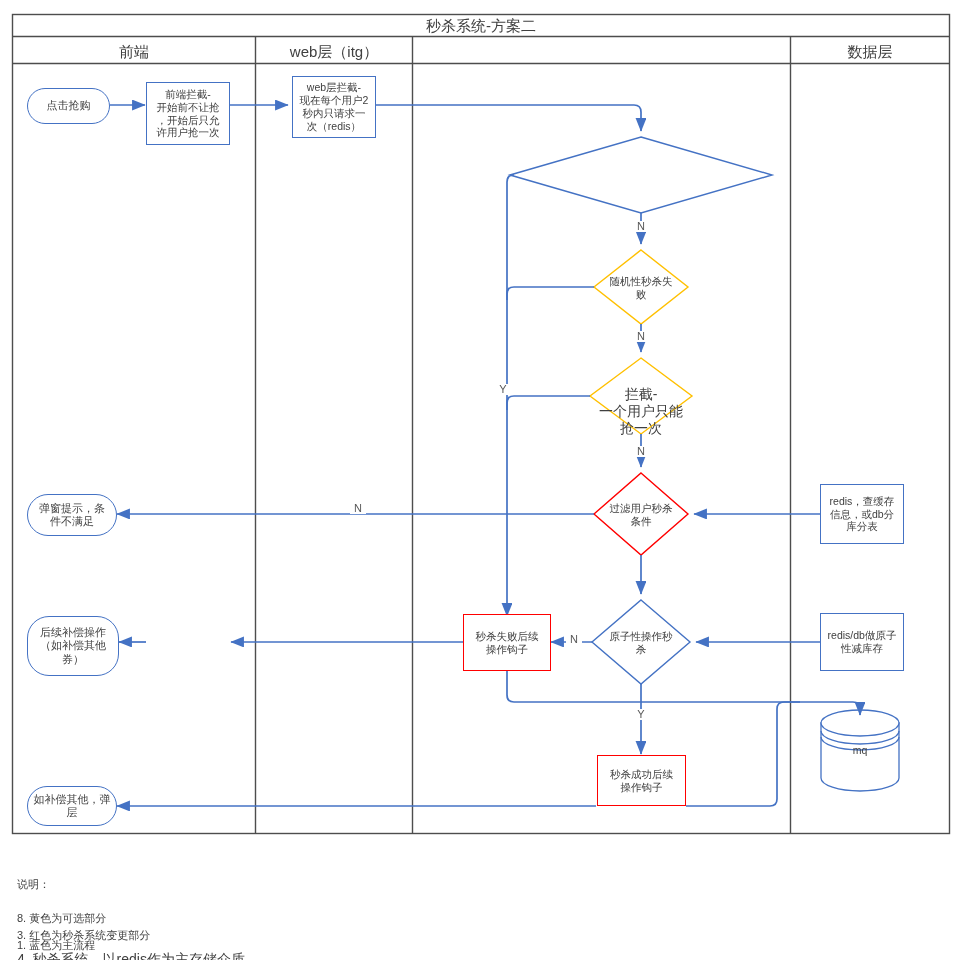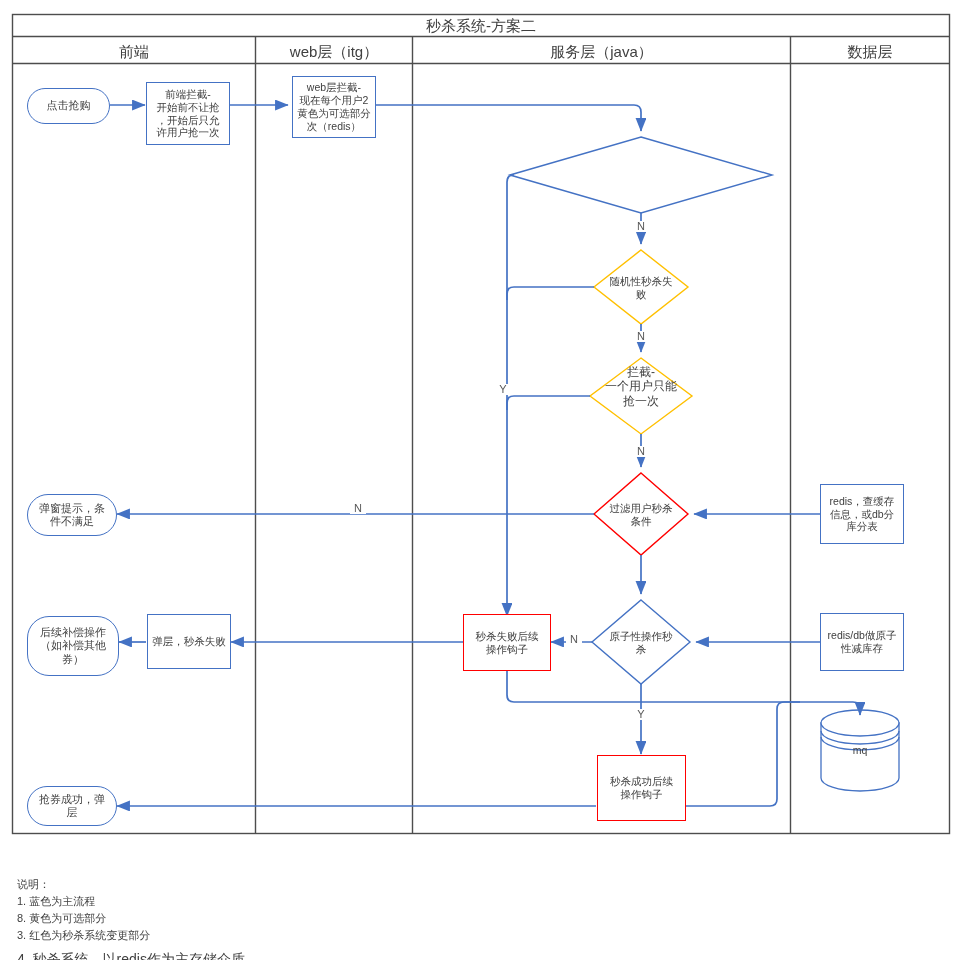--- a/index.html
+++ b/index.html
@@ -161,83 +161,81 @@
       <path d="M686,806 L770,806 Q777,806 777,799 L777,709 Q777,702 784,702 L800,702"></path>
 
       <path d="M596,806 L117,806" marker-end="url(#arrB)"></path>
     </g>
   </svg>
 
   <div class="lane-title" style="left:13px; top:17px; width:936px; font-size:15px;">秒杀系统-方案二</div>
 
   <div class="lane-title" style="left:13px; top:43px; width:242px; font-size:15px;">前端</div>
   <div class="lane-title" style="left:256px; top:43px; width:156px; font-size:15px;">web层（itg）</div>
-  <div class="lane-title" style="left:413px; top:43px; width:377px; font-size:15px;">服务层（java）</div>
   <div class="lane-title" style="left:791px; top:43px; width:158px; font-size:15px;">数据层</div>
 
   <div class="node node-round" style="left:27px; top:88px; width:83px; height:36px; font-size:11px;">点击抢购</div>
 
   <div class="node node-blue-rect" style="left:146px; top:82px; width:84px; height:63px; font-size:10.5px;">前端拦截-
 开始前不让抢
 ，开始后只允
 许用户抢一次</div>
 
   <div class="node node-round" style="left:27px; top:494px; width:90px; height:42px; font-size:11px;">弹窗提示，条
 件不满足</div>
 
   <div class="node node-round" style="left:27px; top:616px; width:92px; height:60px; font-size:11px;">后续补偿操作
 （如补偿其他
 券）</div>
 
-  <div class="node node-round" style="left:27px; top:786px; width:90px; height:40px; font-size:11px;">抢券成功，弹
+  <div class="node node-round" style="left:27px; top:786px; width:90px; height:40px; font-size:11px;">如补偿其他，弹
 层</div>
 
   <div class="node node-blue-rect" style="left:292px; top:76px; width:84px; height:62px; font-size:10.5px;">web层拦截-
 现在每个用户2
-黄色为可选部分
+秒内只请求一
 次（redis）</div>
 
-  <div class="node node-blue-rect" style="left:147px; top:614px; width:84px; height:55px; font-size:10.5px;">弹层，秒杀失败</div>
 
   <div class="node node-red-rect" style="left:463px; top:614px; width:88px; height:57px; font-size:10.5px;">秒杀失败后续
 操作钩子</div>
 
-  <div class="node node-red-rect" style="left:597px; top:755px; width:89px; height:66px; font-size:10.5px;">秒杀成功后续
+  <div class="node node-red-rect" style="left:597px; top:755px; width:89px; height:51px; font-size:10.5px;">秒杀成功后续
 操作钩子</div>
 
   <div class="node node-blue-rect" style="left:820px; top:484px; width:84px; height:60px; font-size:10.5px;">redis，查缓存
 信息，或db分
 库分表</div>
 
   <div class="node node-blue-rect" style="left:820px; top:613px; width:84px; height:58px; font-size:10.5px;">redis/db做原子
 性减库存</div>
 
   <div class="mq-label" style="left:821px; top:744px; width:78px; font-size:10.5px;">mq</div>
 
 
   <div class="diamond-label" style="left:597px; top:275px; width:88px; font-size:10.5px;">随机性秒杀失
 败</div>
 
-  <div class="diamond-label" style="left:593px; top:365px; width:96px; font-size:12px;">拦截-
+  <div class="diamond-label" style="left:593px; top:386px; width:96px; font-size:14px;">拦截-
 一个用户只能
 抢一次</div>
 
   <div class="diamond-label" style="left:597px; top:502px; width:88px; font-size:10.5px;">过滤用户秒杀
 条件</div>
 
   <div class="diamond-label" style="left:595px; top:630px; width:92px; font-size:10.5px;">原子性操作秒
 杀</div>
 
   <div class="edge-label" style="left:633px; top:221px; width:16px; font-size:11px;">N</div>
   <div class="edge-label" style="left:633px; top:331px; width:16px; font-size:11px;">N</div>
   <div class="edge-label" style="left:495px; top:384px; width:16px; font-size:11px;">Y</div>
   <div class="edge-label" style="left:633px; top:446px; width:16px; font-size:11px;">N</div>
   <div class="edge-label" style="left:350px; top:503px; width:16px; font-size:11px;">N</div>
   <div class="edge-label" style="left:566px; top:634px; width:16px; font-size:11px;">N</div>
   <div class="edge-label" style="left:633px; top:709px; width:16px; font-size:11px;">Y</div>
 
   <div class="legend" style="left:17px; top:876px; font-size:11px;">说明：</div>
-  <div class="legend" style="left:17px; top:893px; font-size:11px;">1. 蓝色为主流程</div>
+  <div class="legend" style="left:17px; top:937px; font-size:11px;">1. 蓝色为主流程</div>
   <div class="legend" style="left:17px; top:910px; font-size:11px;">8. 黄色为可选部分</div>
   <div class="legend" style="left:17px; top:927px; font-size:11px;">3. 红色为秒杀系统变更部分</div>
   <div class="legend" style="left:17px; top:949px; font-size:14px;">4. 秒杀系统，以redis作为主存储介质</div>
 
 </div>
 
 </body></html>

